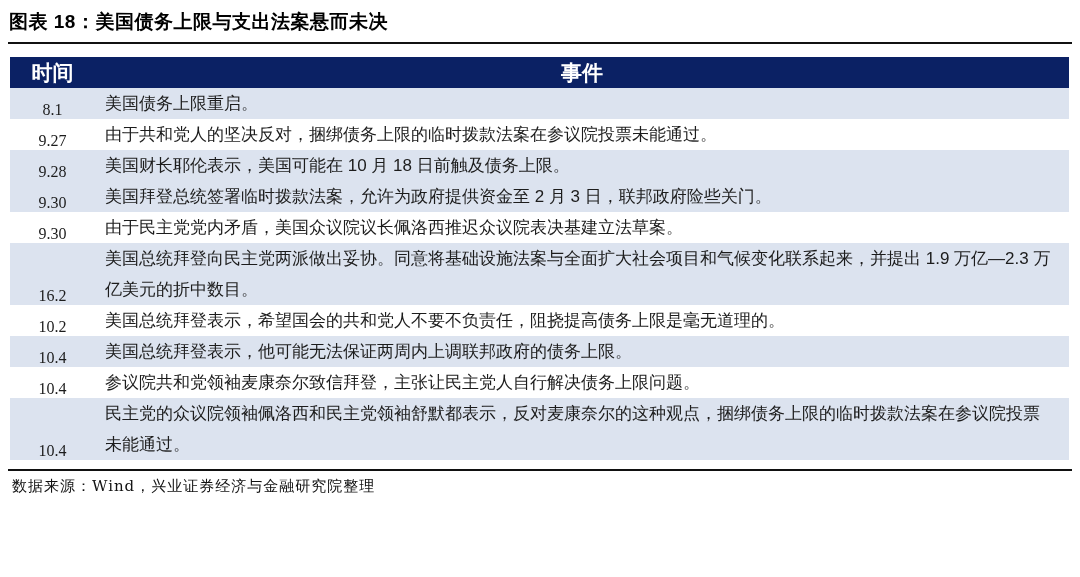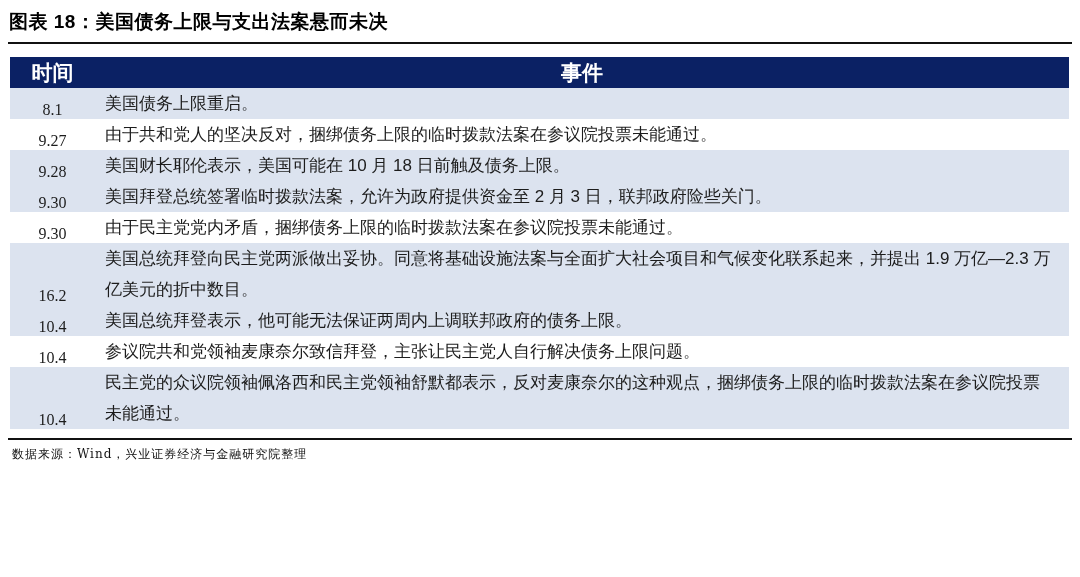--- a/index.html
+++ b/index.html
@@ -41,21 +41,21 @@
     font-family:"Liberation Serif","DejaVu Serif",serif;font-size:16px;
   }
   .cell-event{
     flex:1;line-height:31px;padding:0 14px 0 10px;
   }
   .bottom-rule{
     border:none;border-top:2px solid #111;margin:9px 8px 0 8px;
   }
   .source-note{
     font-family:"DejaVu Serif","Liberation Serif",serif;
-    font-size:12px;color:#111;padding:6px 0 0 12px;letter-spacing:1px;
+    font-size:15px;color:#111;padding:6px 0 0 12px;letter-spacing:1px;
   }
 </style>
 </head>
 <body>
 
 <div class="figure-title">图表 18：美国债务上限与支出法案悬而未决</div>
 
 <hr class="title-rule">
 
 <div class="table-wrap">
@@ -75,25 +75,29 @@
       <div class="row alt">
         <div class="cell-time">9.28</div>
         <div class="cell-event">美国财长耶伦表示，美国可能在 10 月 18 日前触及债务上限。</div>
       </div>
       <div class="row alt">
         <div class="cell-time">9.30</div>
         <div class="cell-event">美国拜登总统签署临时拨款法案，允许为政府提供资金至 2 月 3 日，联邦政府险些关门。</div>
       </div>
       <div class="row plain">
         <div class="cell-time">9.30</div>
-        <div class="cell-event">由于民主党党内矛盾，捆绑债务上限的临时拨款法案在参议院投票未能通过。</div>
+        <div class="cell-event">由于民主党党内矛盾，美国众议院议长佩洛西推迟众议院表决基建立法草案。</div>
       </div>
       <div class="row alt">
         <div class="cell-time">16.2</div>
         <div class="cell-event">美国总统拜登向民主党两派做出妥协。同意将基础设施法案与全面扩大社会项目和气候变化联系起来，并提出 1.9 万亿—2.3 万亿美元的折中数目。</div>
+      </div>
+      <div class="row plain">
+        <div class="cell-time">10.2</div>
+        <div class="cell-event">美国总统拜登表示，希望国会的共和党人不要不负责任，阻挠提高债务上限是毫无道理的。</div>
       </div>
       <div class="row alt">
         <div class="cell-time">10.4</div>
         <div class="cell-event">美国总统拜登表示，他可能无法保证两周内上调联邦政府的债务上限。</div>
       </div>
       <div class="row plain">
         <div class="cell-time">10.4</div>
         <div class="cell-event">参议院共和党领袖麦康奈尔致信拜登，主张让民主党人自行解决债务上限问题。</div>
       </div>
       <div class="row alt">

